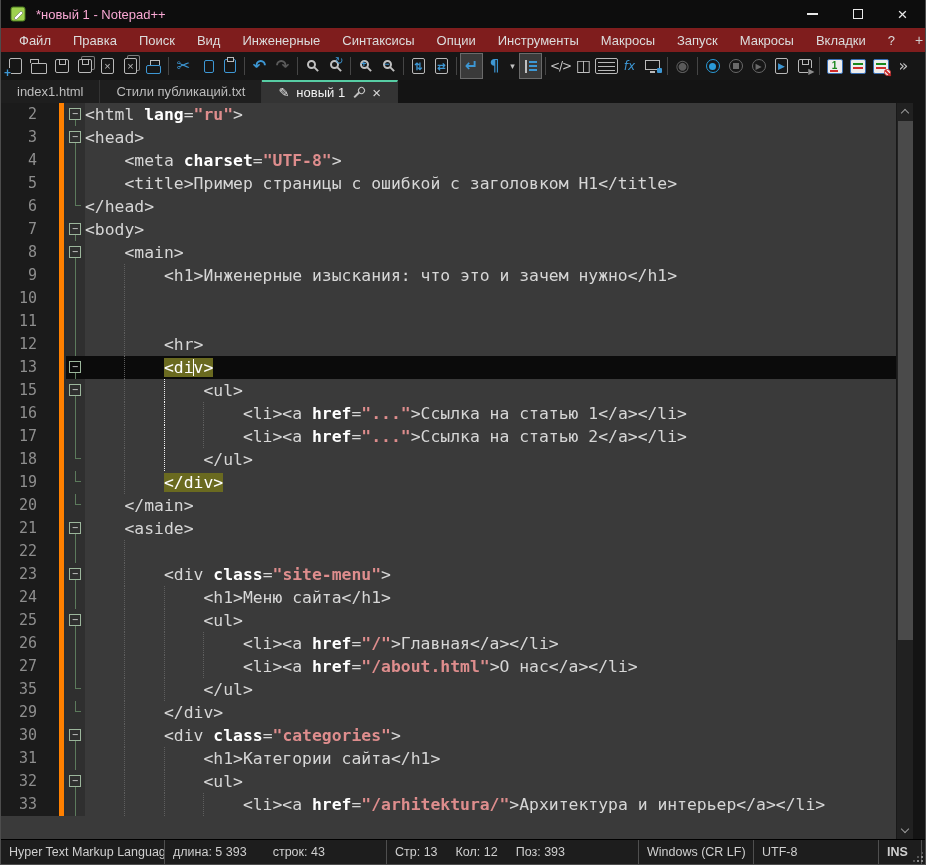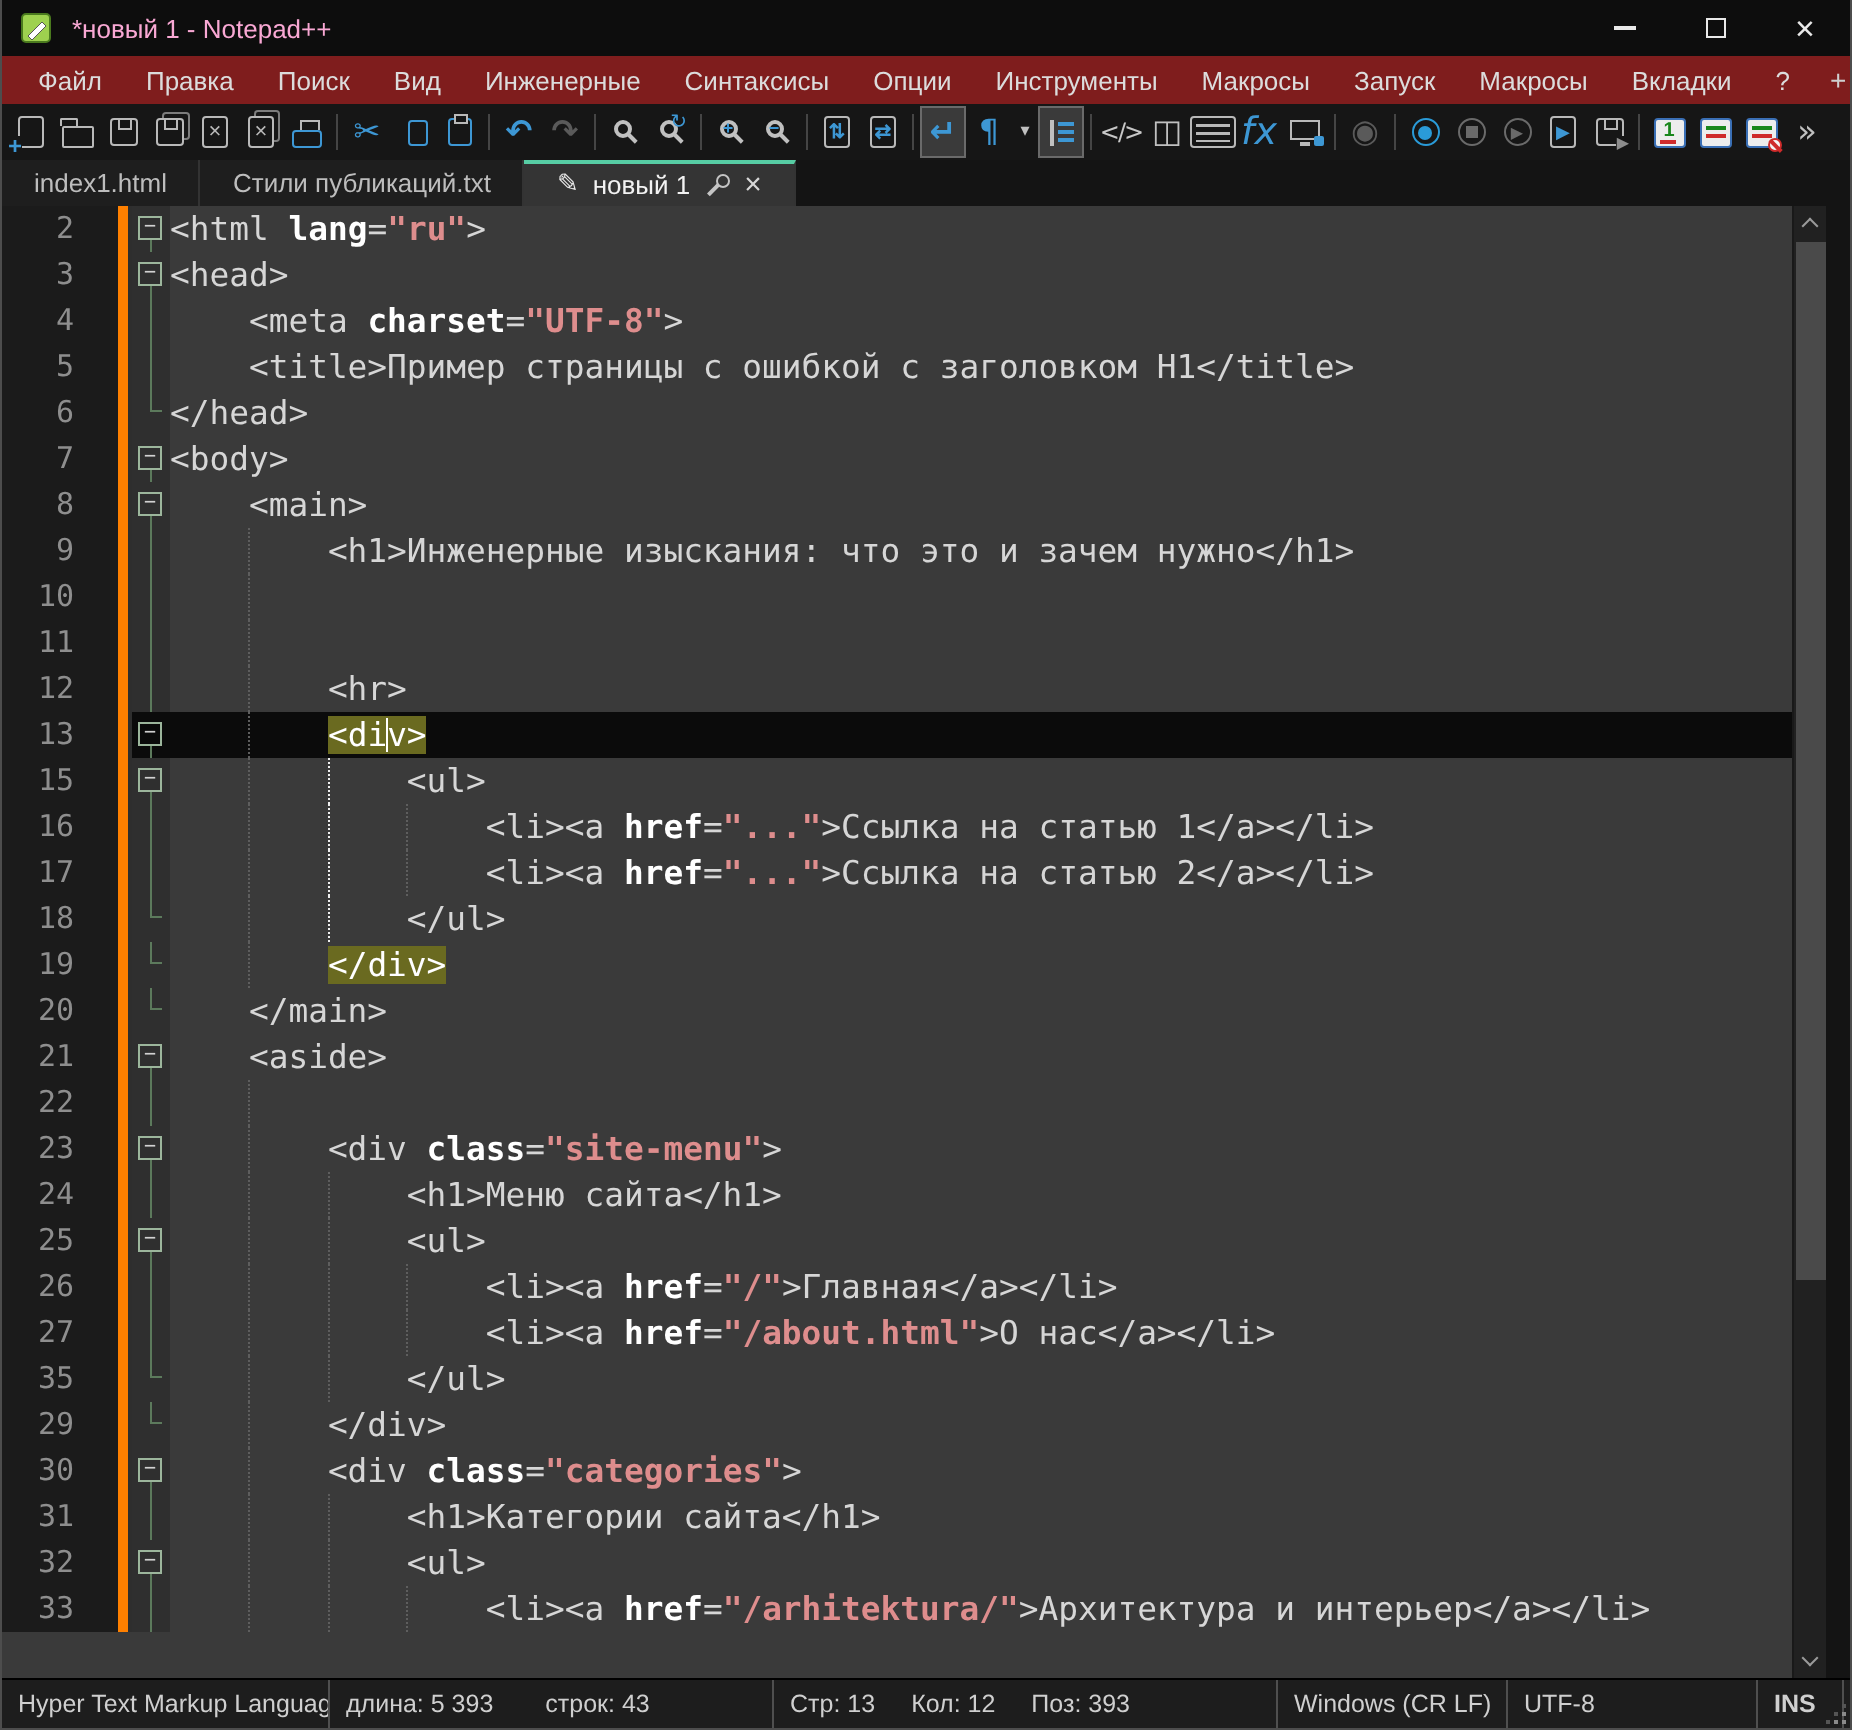--- a/index.html
+++ b/index.html
@@ -27,21 +27,21 @@
   
   .toolbar { height:28px; background:#161616; display:flex; align-items:center; padding-left:3px; flex:0 0 auto; overflow:hidden; }
   .tb { width:23px; height:26px; display:flex; align-items:center; justify-content:center; position:relative; flex:0 0 auto; }
   .tb.pressed { background:#3a3a3a; outline:1px solid #6a6a6a; outline-offset:-1px; }
   .tb.narrow { width:13px; }
   .tsep { width:7px; height:18px; flex:0 0 auto; position:relative; }
   .tsep::after { content:""; position:absolute; left:3px; top:0; bottom:0; width:1px; background:#454545; }
   .c-blue { color:#3d97d4; } .c-gray { color:#c0c0c0; } .c-dim { color:#5a5a5a; } .c-lgray { color:#c8c8c8; }
   .gl { font-size:16px; line-height:1; font-family:"DejaVu Sans", sans-serif; }
   .gl.b { font-weight:bold; }
-  .gl.it { font-style:italic; font-size:19px; }
+  .gl.it { font-style:italic; font-size:12px; }
   .gl.xs { font-size:9px; }
   .gl.s { font-size:12px; letter-spacing:-1px; }
   .pg { width:13px; height:16px; border:1.5px solid #b9b9b9; border-radius:2px; position:relative; }
   .pg .badge { position:absolute; left:-6px; bottom:-5px; font-size:12px; font-weight:bold; color:#3d97d4; background:#161616; line-height:10px; }
   .pg .inx { position:absolute; inset:0; display:flex; align-items:center; justify-content:center; color:#b9b9b9; font-size:11px; }
   .pg.shadow { box-shadow:3px -3px 0 -1px #161616, 3px -3px 0 0 #7d7d7d; }
   .pg.lines::after { content:""; position:absolute; left:2px; right:2px; top:3px; height:9px;
      background:repeating-linear-gradient(to bottom,#b9b9b9 0 1.5px, transparent 1.5px 4px); }
   .pg .tri { position:absolute; inset:0; display:flex; align-items:center; justify-content:center; color:#3d97d4; font-size:9px; }
   .folder { width:16px; height:11px; border:1.5px solid #b9b9b9; border-radius:1px; position:relative; margin-top:4px; }

